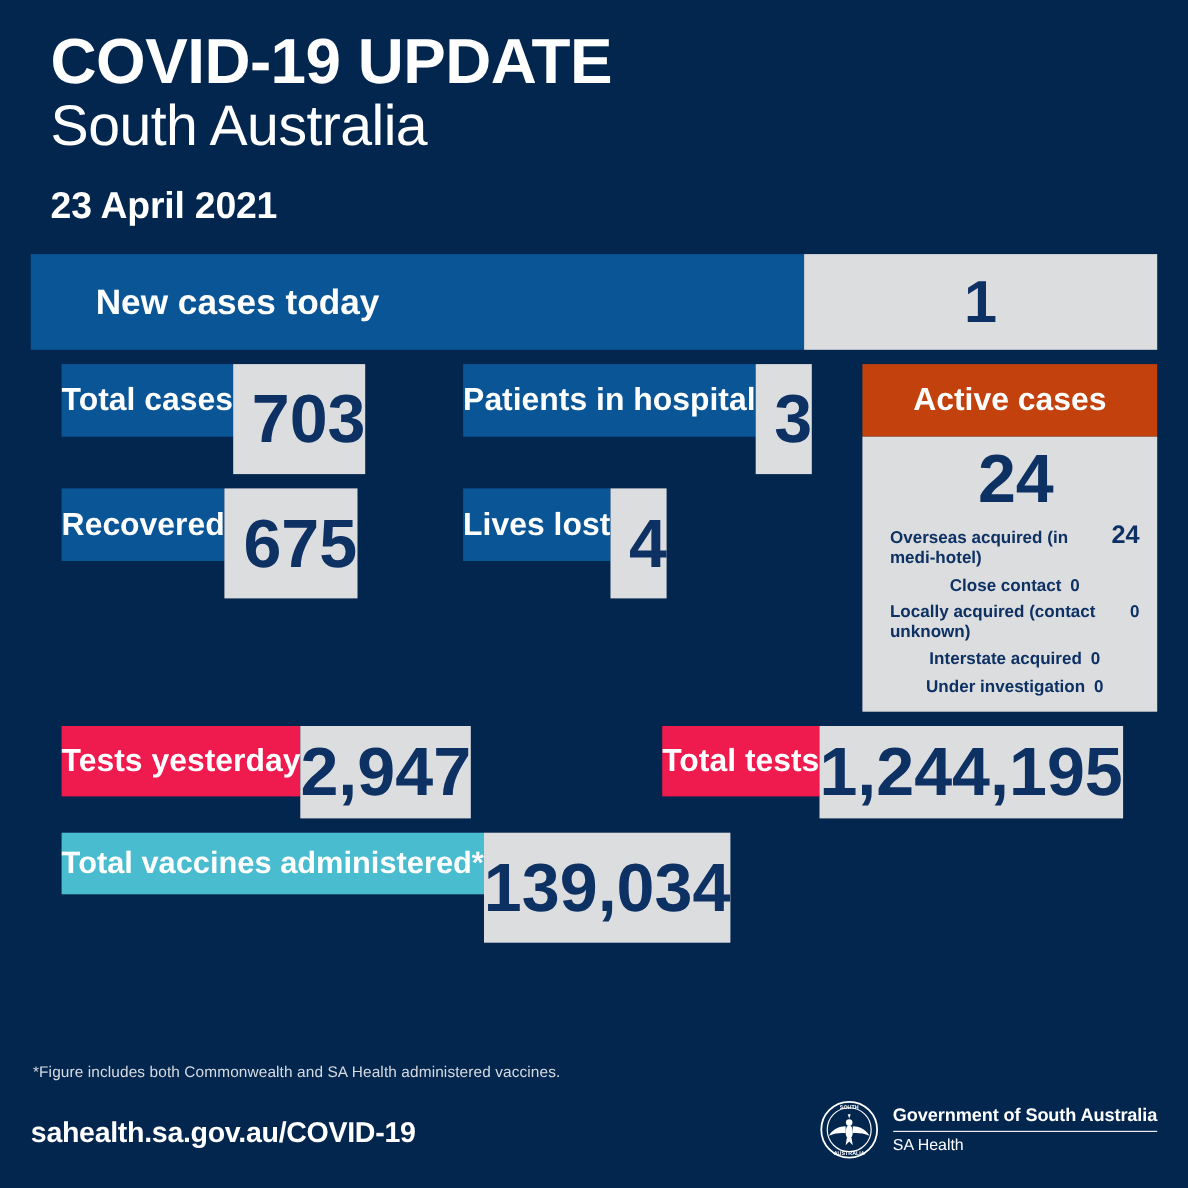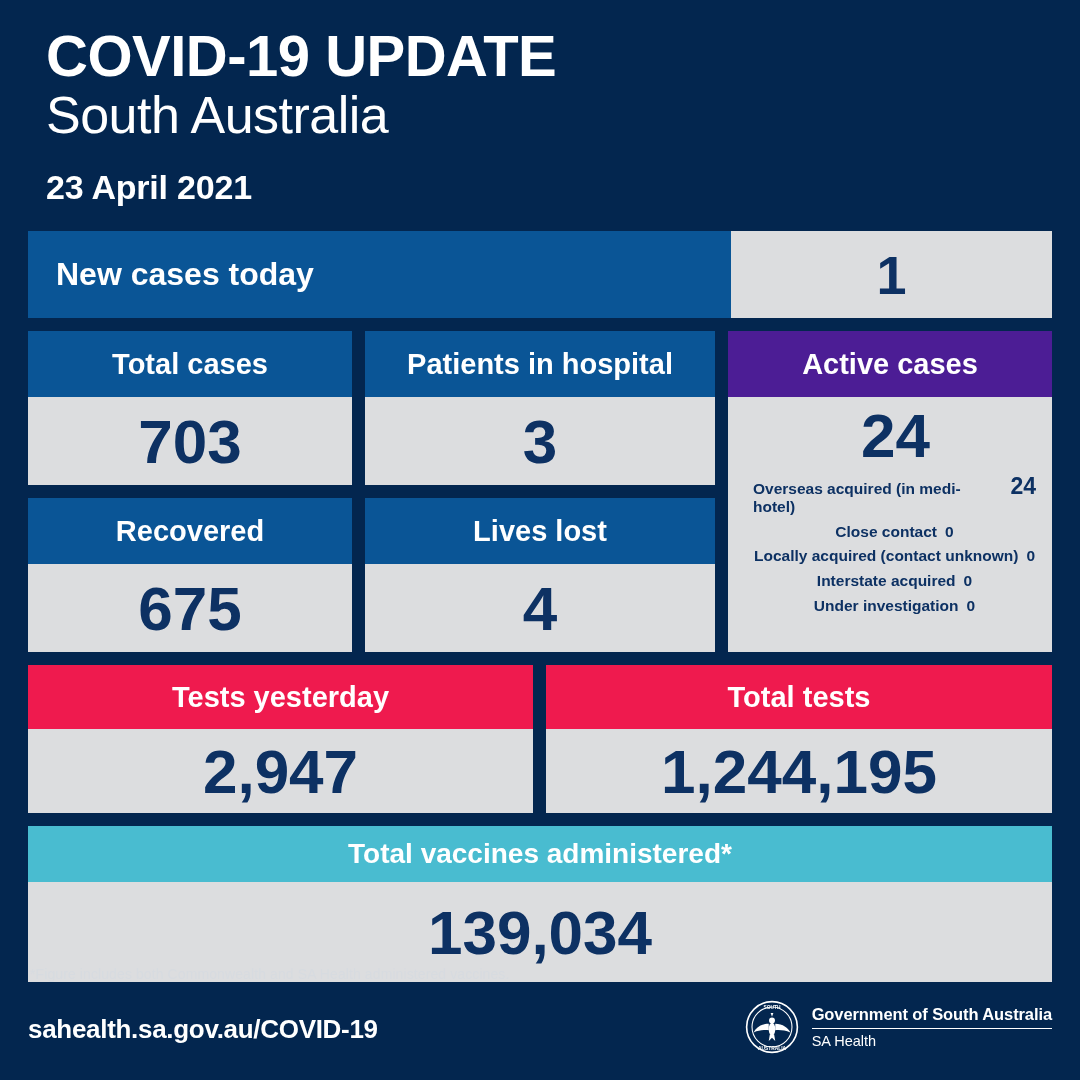--- a/index.html
+++ b/index.html
@@ -59,21 +59,21 @@
 
   .row {
     display: flex;
     width: 100%;
   }
   .row + .row { margin-top: 13px; }
 
   .gap { width: 13px; flex: 0 0 13px; }
 
   
-  .card { display: flex; flex-direction: column; }
+  .card { display: flex; flex-direction: row; margin-left: 28px; }
   .card-head {
     color: #ffffff;
     font-weight: bold;
     text-align: center;
     display: flex;
     align-items: center;
     justify-content: center;
   }
   .card-body {
     background: #dcdddf;
@@ -92,55 +92,55 @@
   
   .row-newcases { height: 87px; }
   .newcases-label {
     flex: 0 0 703px;
     background: #0a5596;
     color: #ffffff;
     font-size: 32px;
     font-weight: bold;
     display: flex;
     align-items: center;
-    padding-left: 28px;
+    padding-left: 59px;
     box-sizing: border-box;
   }
   .newcases-value {
     flex: 1 1 auto;
     background: #dcdddf;
     color: #0d3163;
     font-size: 54px;
     font-weight: bold;
     display: flex;
     align-items: center;
     justify-content: center;
   }
 
   
   .col-narrow { flex: 0 0 324px; }
   .col-wide   { flex: 0 0 350px; }
 
   .head-sm { height: 66px; font-size: 29px; }
-  .body-lg { height: 88px; font-size: 62px; }
+  .body-lg { height: 100px; font-size: 62px; padding-left: 17px; }
 
   
   .left-stack { display: flex; flex-direction: column; flex: 0 0 687px; }
   .left-row { display: flex; }
   .left-row + .left-row { margin-top: 13px; }
 
   
   .active-panel {
     display: flex;
     flex-direction: column;
     flex: 1 1 auto;
   }
   .active-head {
     height: 66px;
-    background: #4c1d95;
+    background: #c2410c;
     color: #ffffff;
     font-size: 29px;
     font-weight: bold;
     display: flex;
     align-items: center;
     justify-content: center;
   }
   .active-body {
     background: #dcdddf;
     flex: 1 1 auto;

